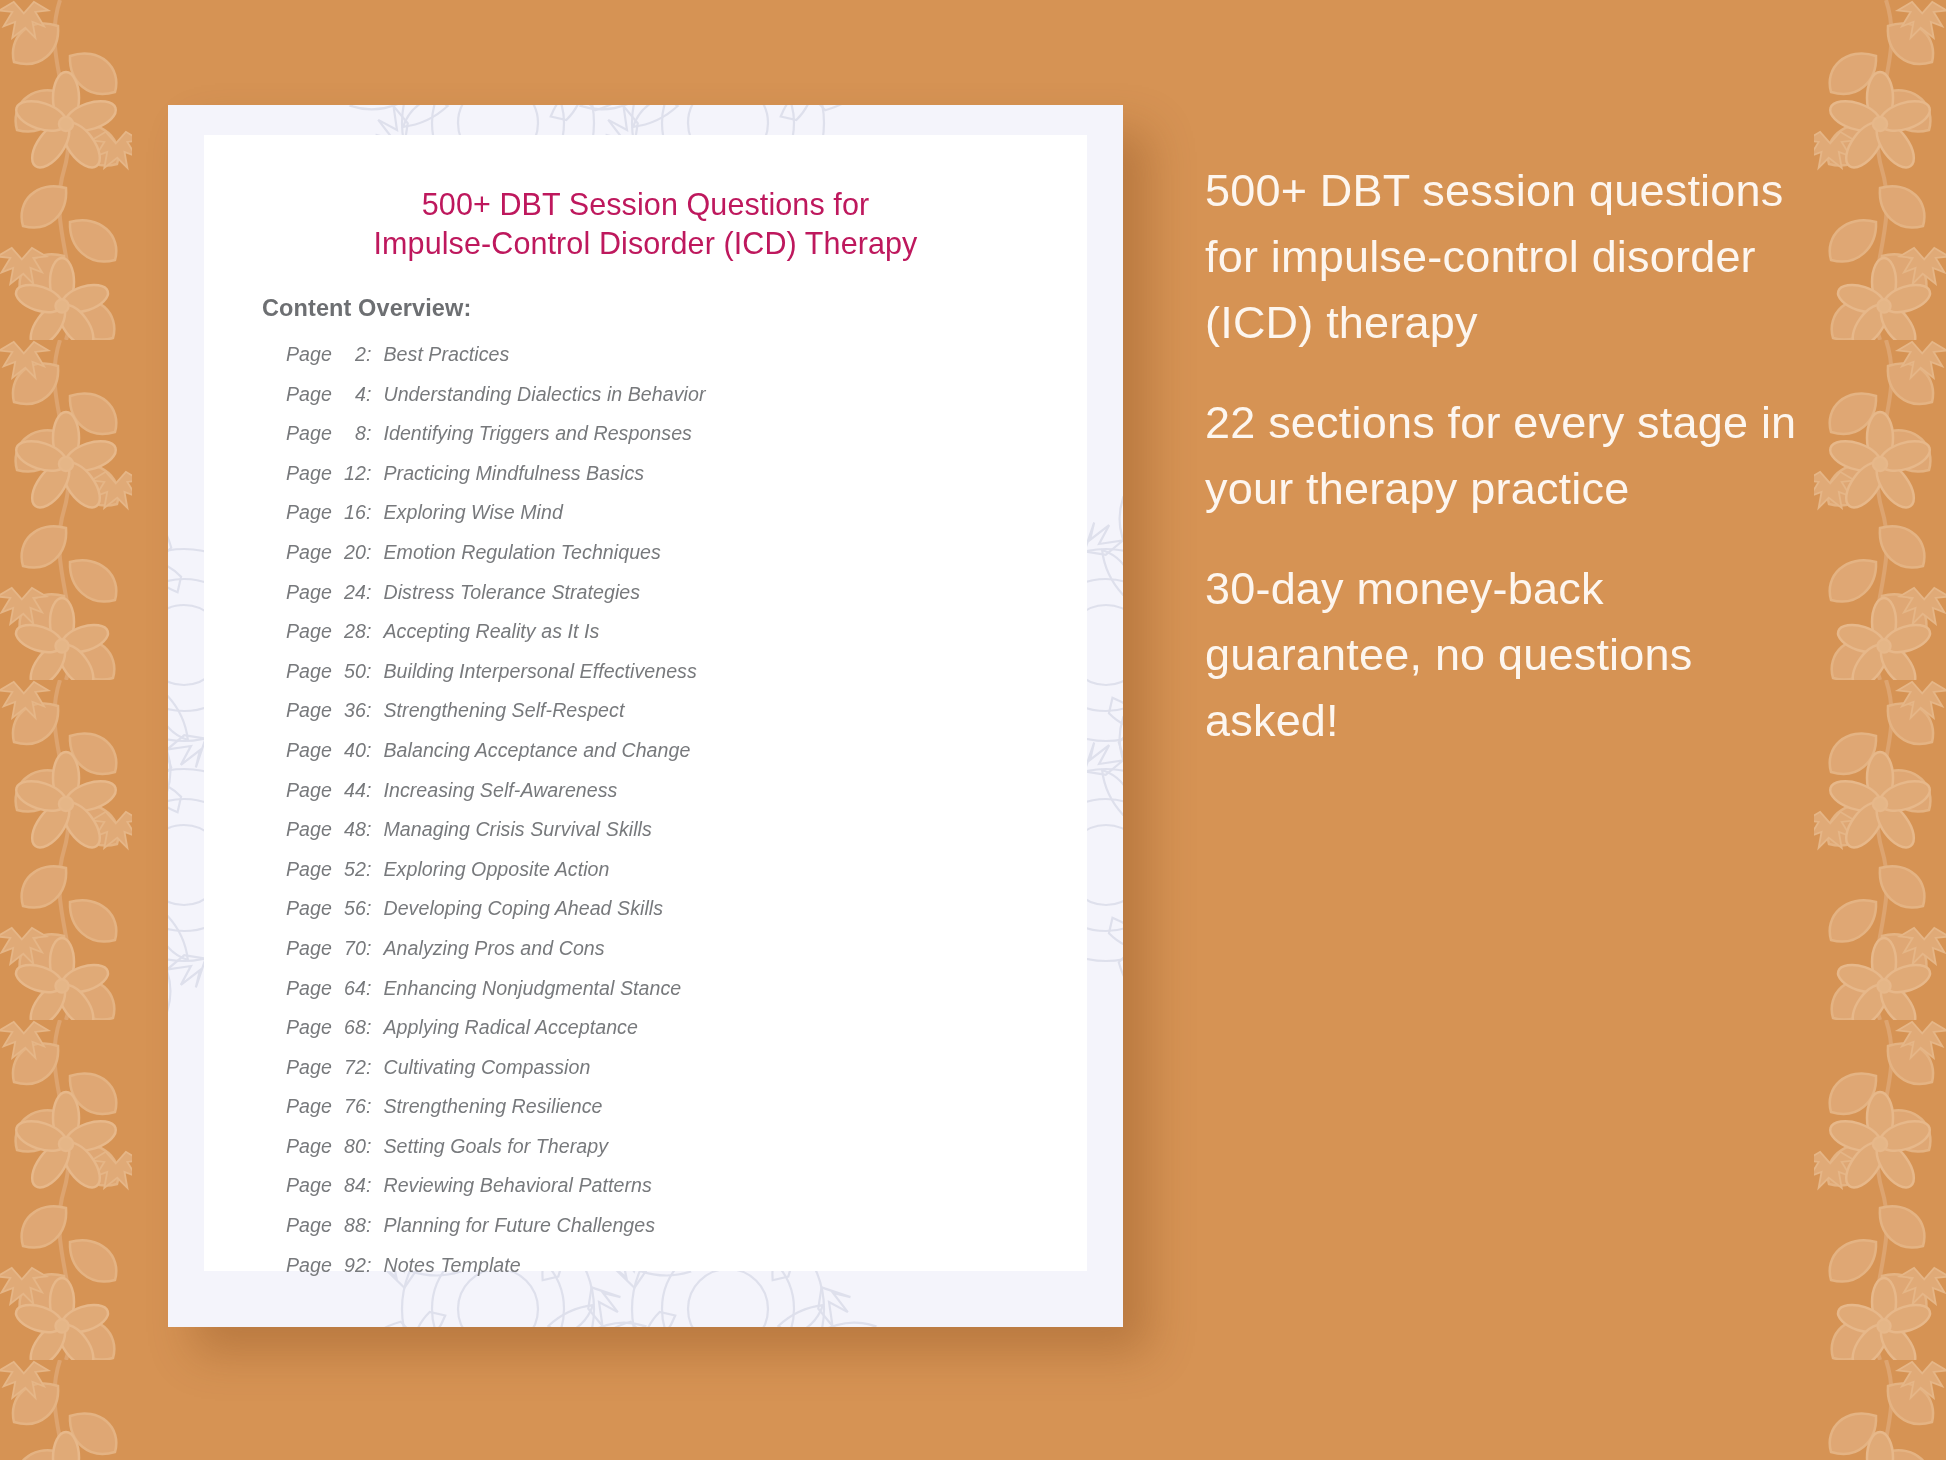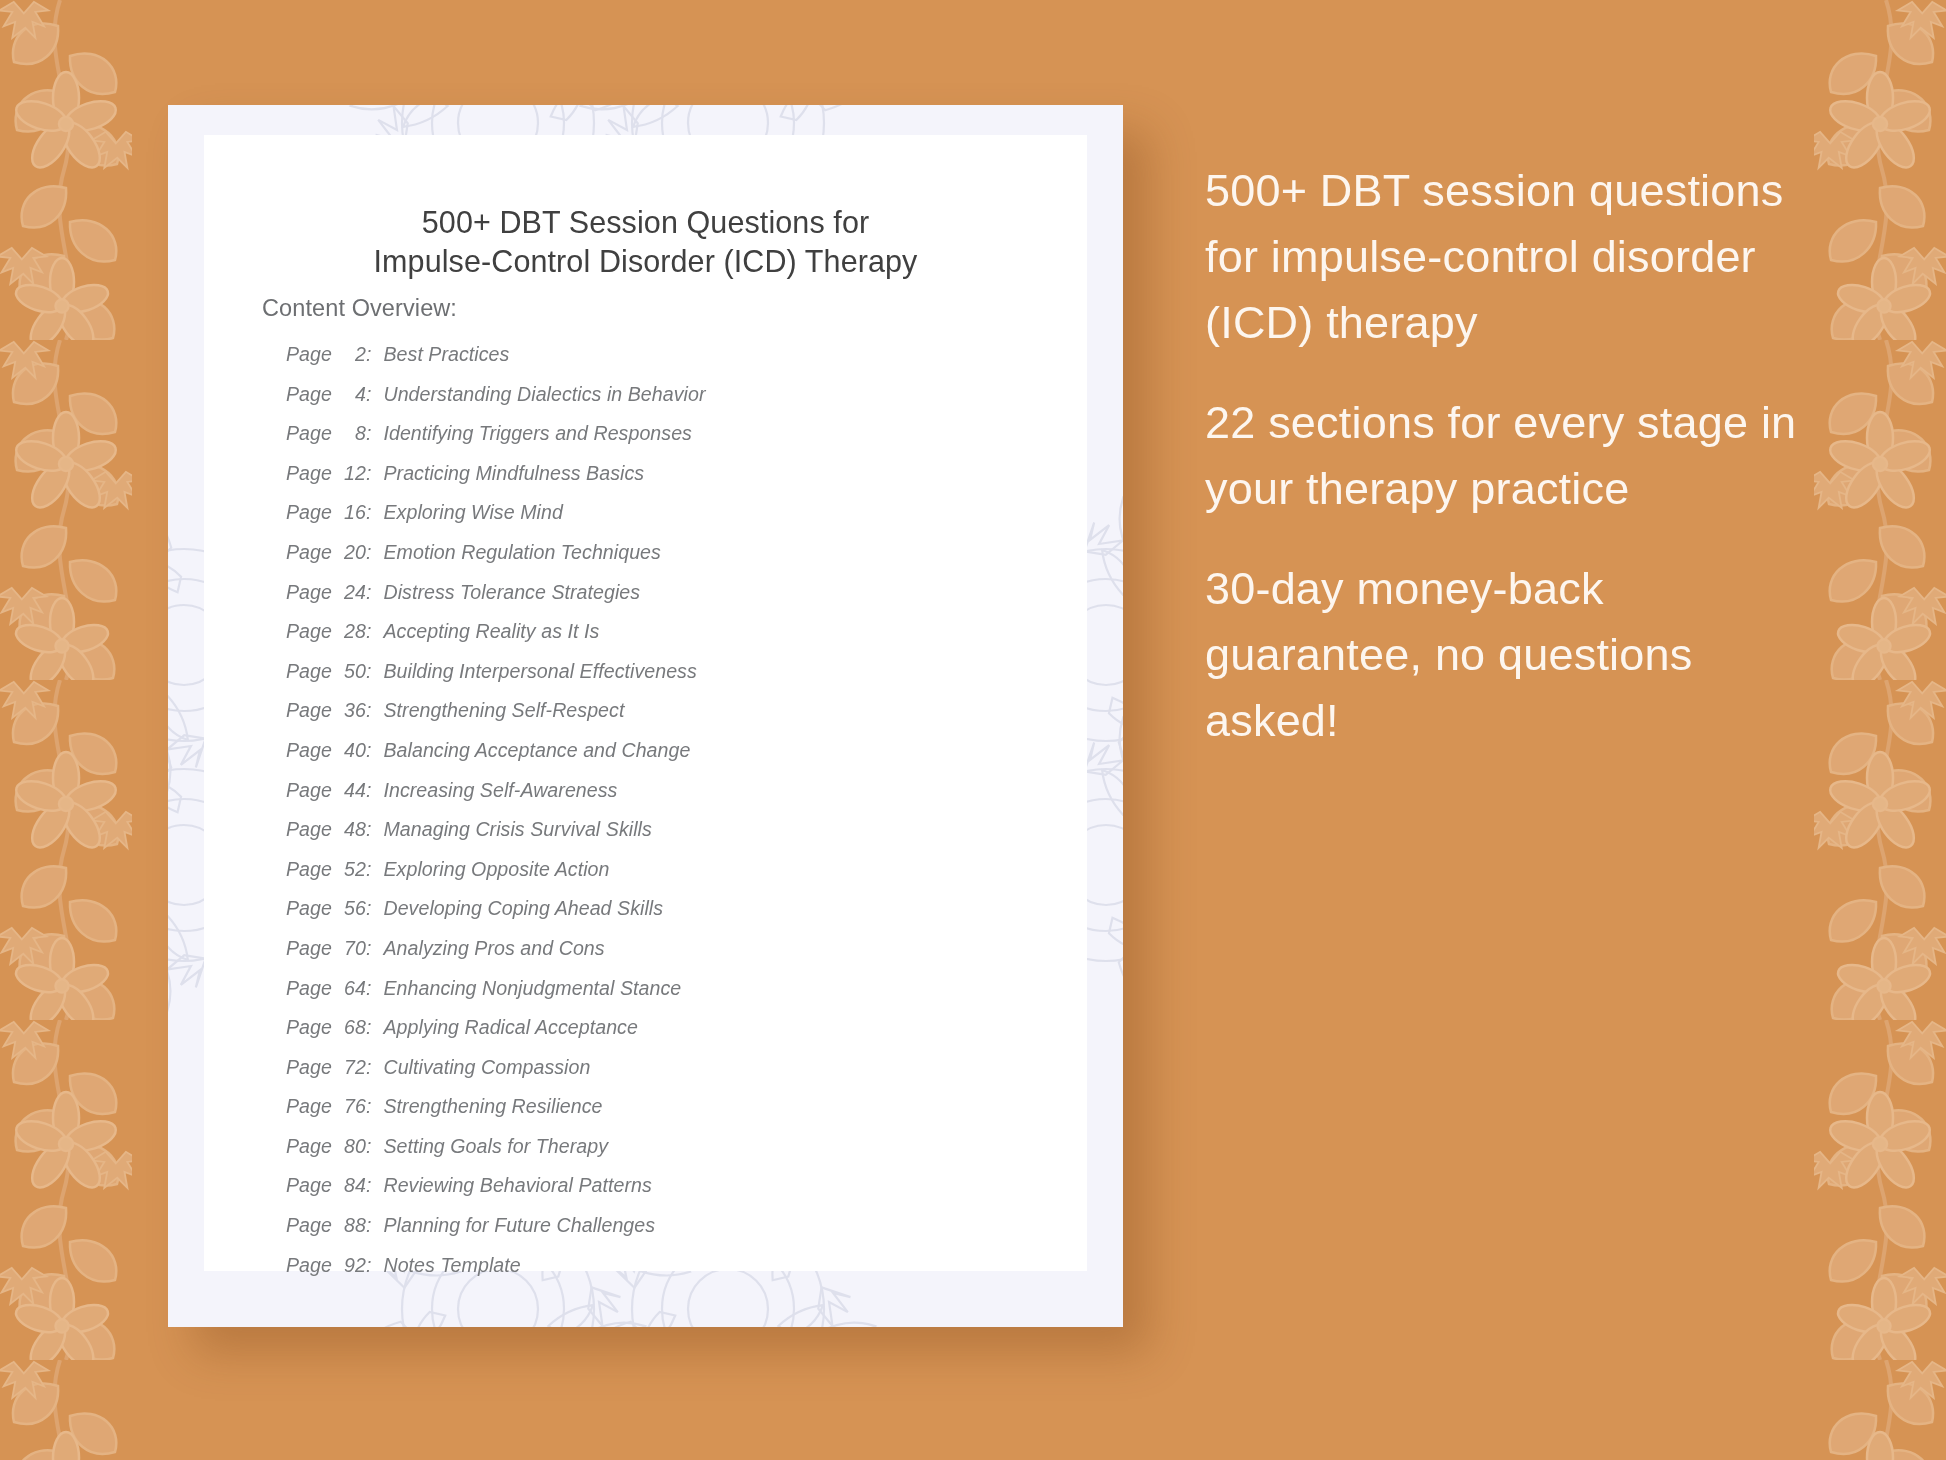--- a/index.html
+++ b/index.html
@@ -53,36 +53,35 @@
     background: #ffffff;
     z-index: 1;
   }
 
   #doc-title {
     position: absolute;
     left: 0;
     top: 50px;
     width: 883px;
     text-align: center;
-    color: #404040;
+    color: #be185d;
     font-size: 30.5px;
     line-height: 39px;
     letter-spacing: 0.1px;
     font-weight: 400;
     white-space: pre-line;
-    margin-top: 18px;
   }
 
   #content-overview-label {
     position: absolute;
     left: 58px;
     top: 160px;
     color: #6d6f72;
     font-size: 23.5px;
-    font-weight: 400;
+    font-weight: 700;
     letter-spacing: 0.1px;
   }
 
   #toc-list {
     position: absolute;
     left: 82px;
     top: 208px;
     width: 780px;
   }
   .toc-row {

